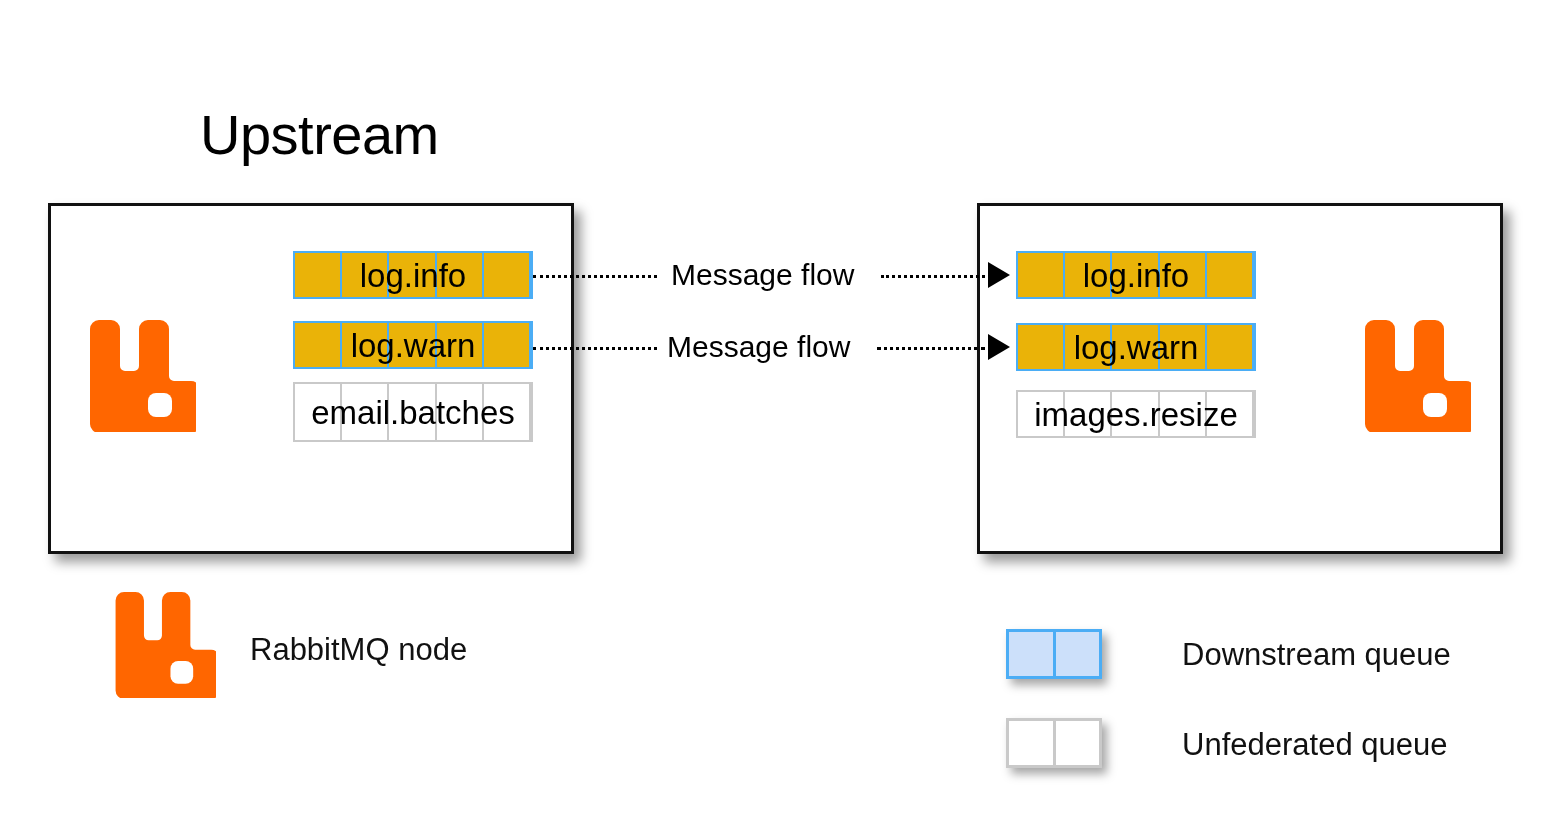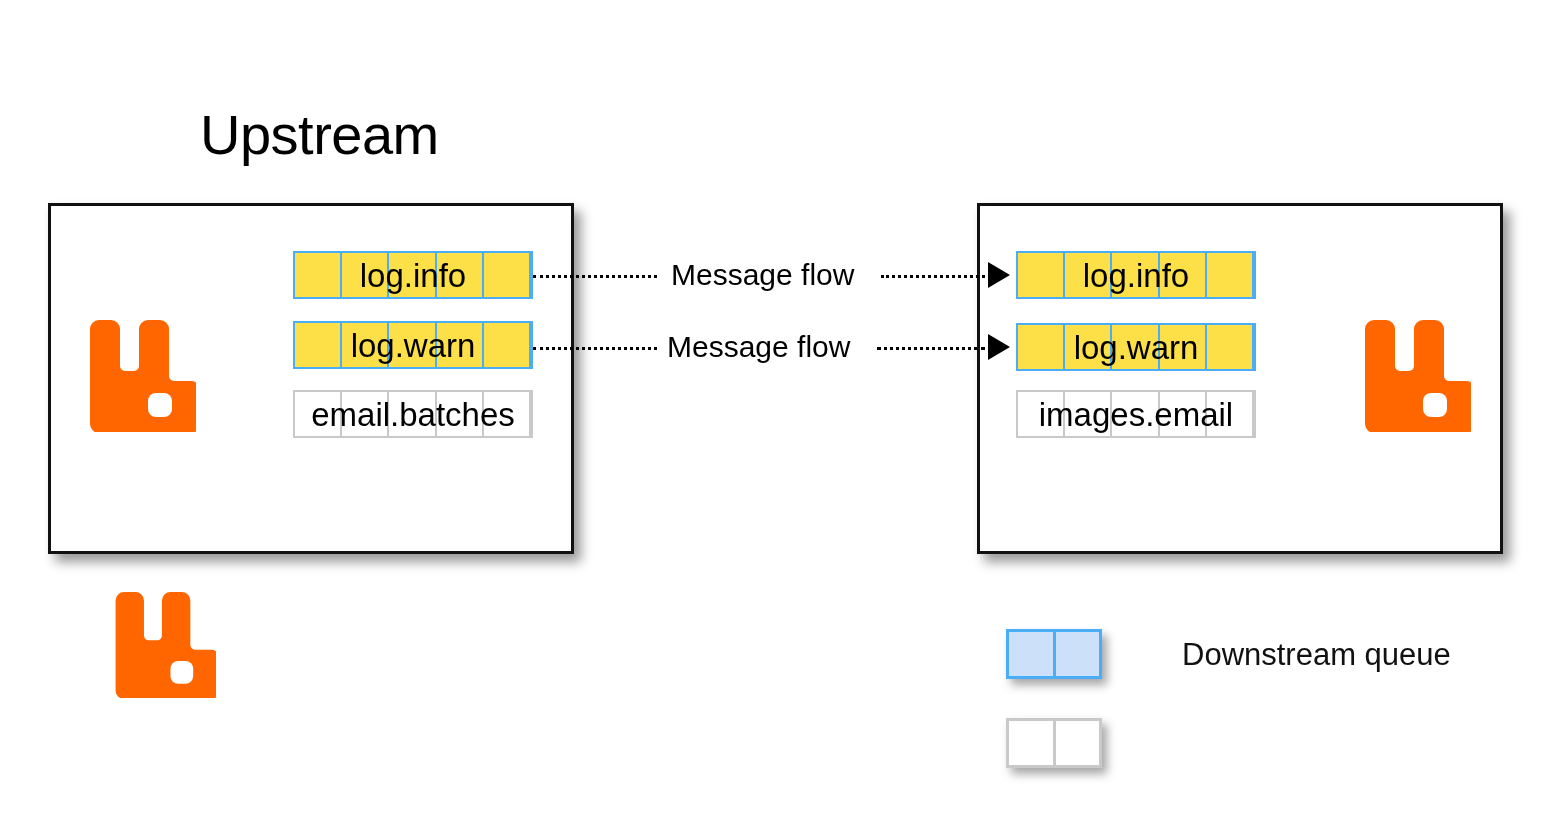--- a/index.html
+++ b/index.html
@@ -70,33 +70,33 @@
     transform: translateY(-50%);
     text-align: center;
     font-size: 33px;
     color: #000000;
     line-height: 1;
     white-space: nowrap;
     pointer-events: none;
   }
 
   
-  .queue.federated { border: 2px solid #4BADF5; background: #fde047; }
+  .queue.federated { border: 2px solid #4BADF5; background: #eab308; }
   .queue.federated .cell { border-right: 2px solid #4BADF5; }
   .queue.federated .cell:last-child { border-right: none; }
 
   
   .queue.unfederated { border: 2px solid #C9C9C9; background: #ffffff; }
   .queue.unfederated .cell { border-right: 2px solid #C9C9C9; }
   .queue.unfederated .cell:last-child { border-right: none; }
 
   
   #q-up-0 { left: 293px; top: 211px; width: 240px; height: 48px; }
   #q-up-1 { left: 293px; top: 281px; width: 240px; height: 48px; }
-  #q-up-2 { left: 293px; top: 350px; width: 240px; height: 48px; }
+  #q-up-2 { left: 293px; top: 342px; width: 240px; height: 60px; }
 
   
   #q-dn-0 { left: 1016px; top: 211px; width: 240px; height: 48px; }
   #q-dn-1 { left: 1016px; top: 283px; width: 240px; height: 48px; }
   #q-dn-2 { left: 1016px; top: 350px; width: 240px; height: 48px; }
 
   
   .flow-row { position: absolute; height: 40px; padding-left: 10px; }
   #flow-0 { left: 533px; top: 215px; width: 484px; }
   #flow-1 { left: 533px; top: 287px; width: 484px; }
@@ -232,21 +232,21 @@
     <div class="cell"></div>
     <span class="qlabel">log.warn</span>
   </div>
 
   <div class="queue unfederated" id="q-dn-2">
     <div class="cell"></div>
     <div class="cell"></div>
     <div class="cell"></div>
     <div class="cell"></div>
     <div class="cell"></div>
-    <span class="qlabel">images.email</span>
+    <span class="qlabel">images.resize</span>
   </div>
 
   <div class="flow-row" id="flow-0">
     <div class="dots left"></div>
     <div class="flow-label">Message flow</div>
     <div class="dots right"></div>
     <div class="arrowhead"></div>
   </div>
 
   <div class="flow-row" id="flow-1">
@@ -255,25 +255,27 @@
     <div class="dots right"></div>
     <div class="arrowhead"></div>
   </div>
 
   <div class="rabbit-logo" id="logo-legend">
     <svg viewBox="0 0 116 112" xmlns="http://www.w3.org/2000/svg" aria-hidden="true">
       <path fill="#FF6600" d="M10 9 a9 9 0 0 1 9 -9 h12 a9 9 0 0 1 9 9 v37 a5 5 0 0 0 5 5 h9 a5 5 0 0 0 5 -5 v-37 a9 9 0 0 1 9 -9 h12 a9 9 0 0 1 9 9 v47 a5 5 0 0 0 5 5 h17 a9 9 0 0 1 9 9 v34 a9 9 0 0 1 -9 9 h-92 a9 9 0 0 1 -9 -9 z"></path>
       <rect x="68" y="73" width="24" height="24" rx="8" ry="8" fill="#FFFFFF"></rect>
     </svg>
   </div>
+  <div class="legend-label" id="legend-node-label">RabbitMQ node</div>
 
   <div class="swatch federated" id="legend-fed-swatch">
     <div class="cell"></div>
     <div class="cell"></div>
   </div>
   <div class="legend-label" id="legend-fed-label">Downstream queue</div>
 
   <div class="swatch unfederated" id="legend-unfed-swatch">
     <div class="cell"></div>
     <div class="cell"></div>
   </div>
+  <div class="legend-label" id="legend-unfed-label">Unfederated queue</div>
 
 </div>
 
 </body></html>

